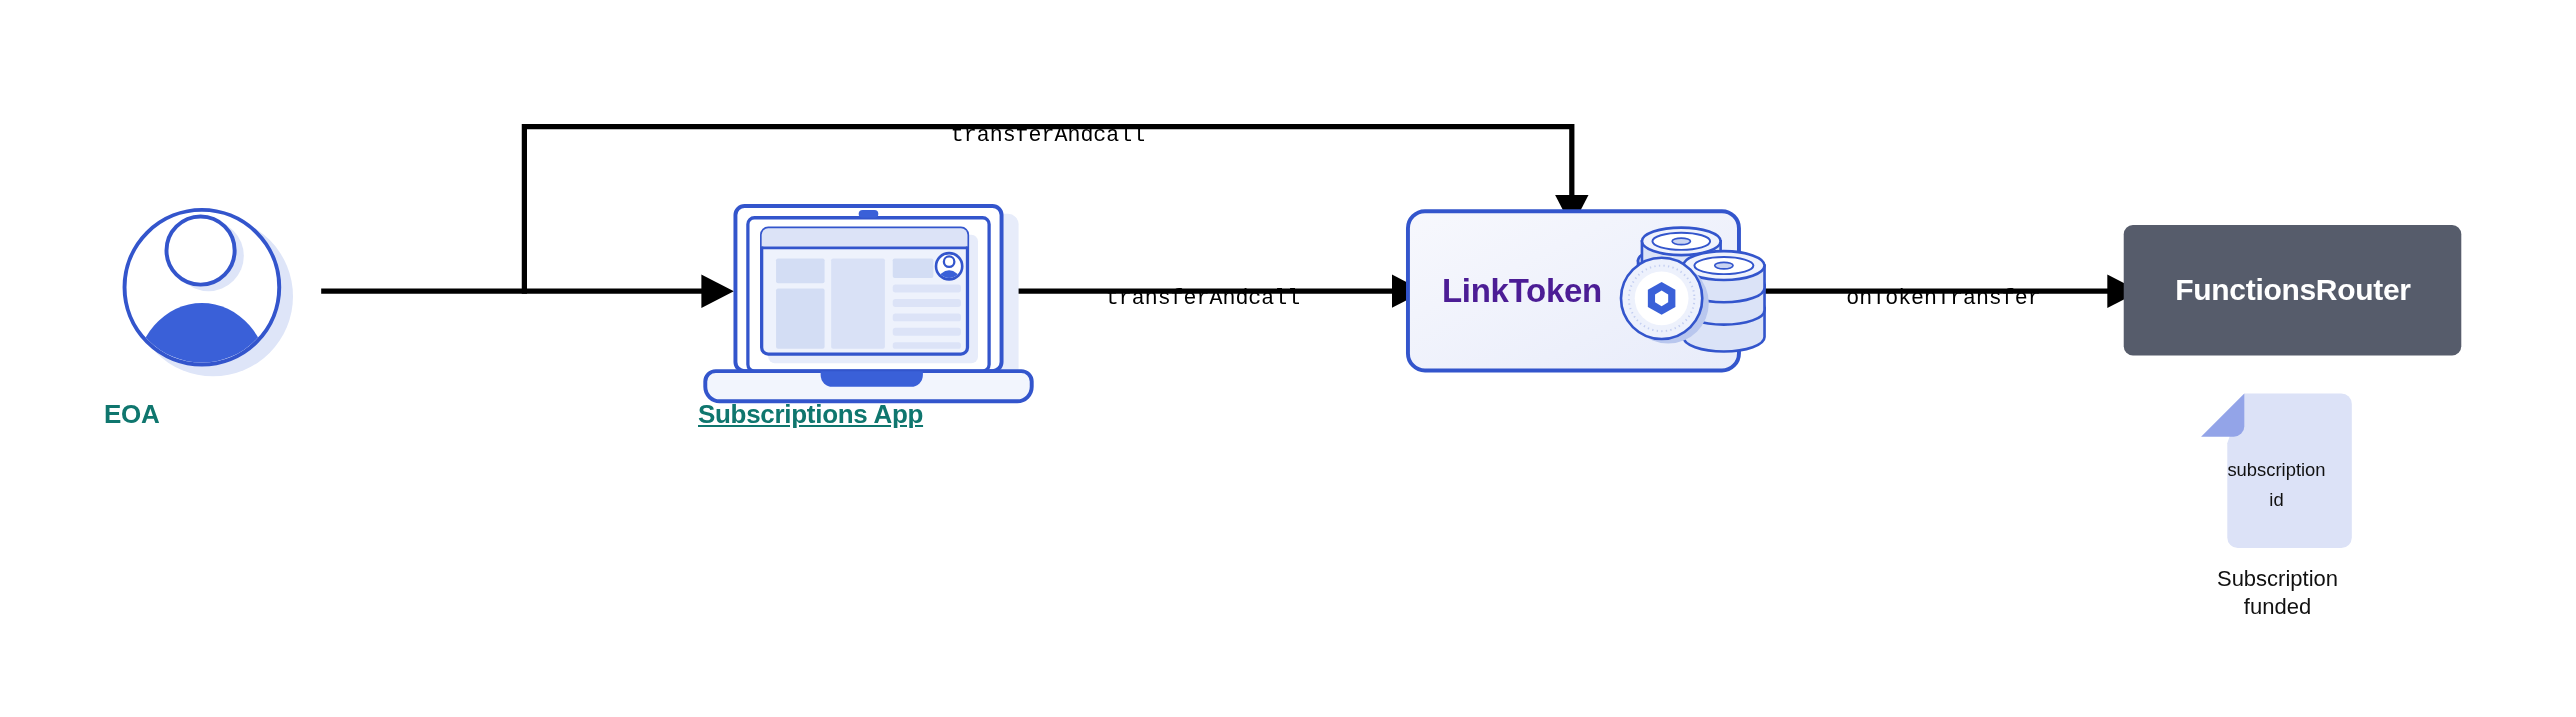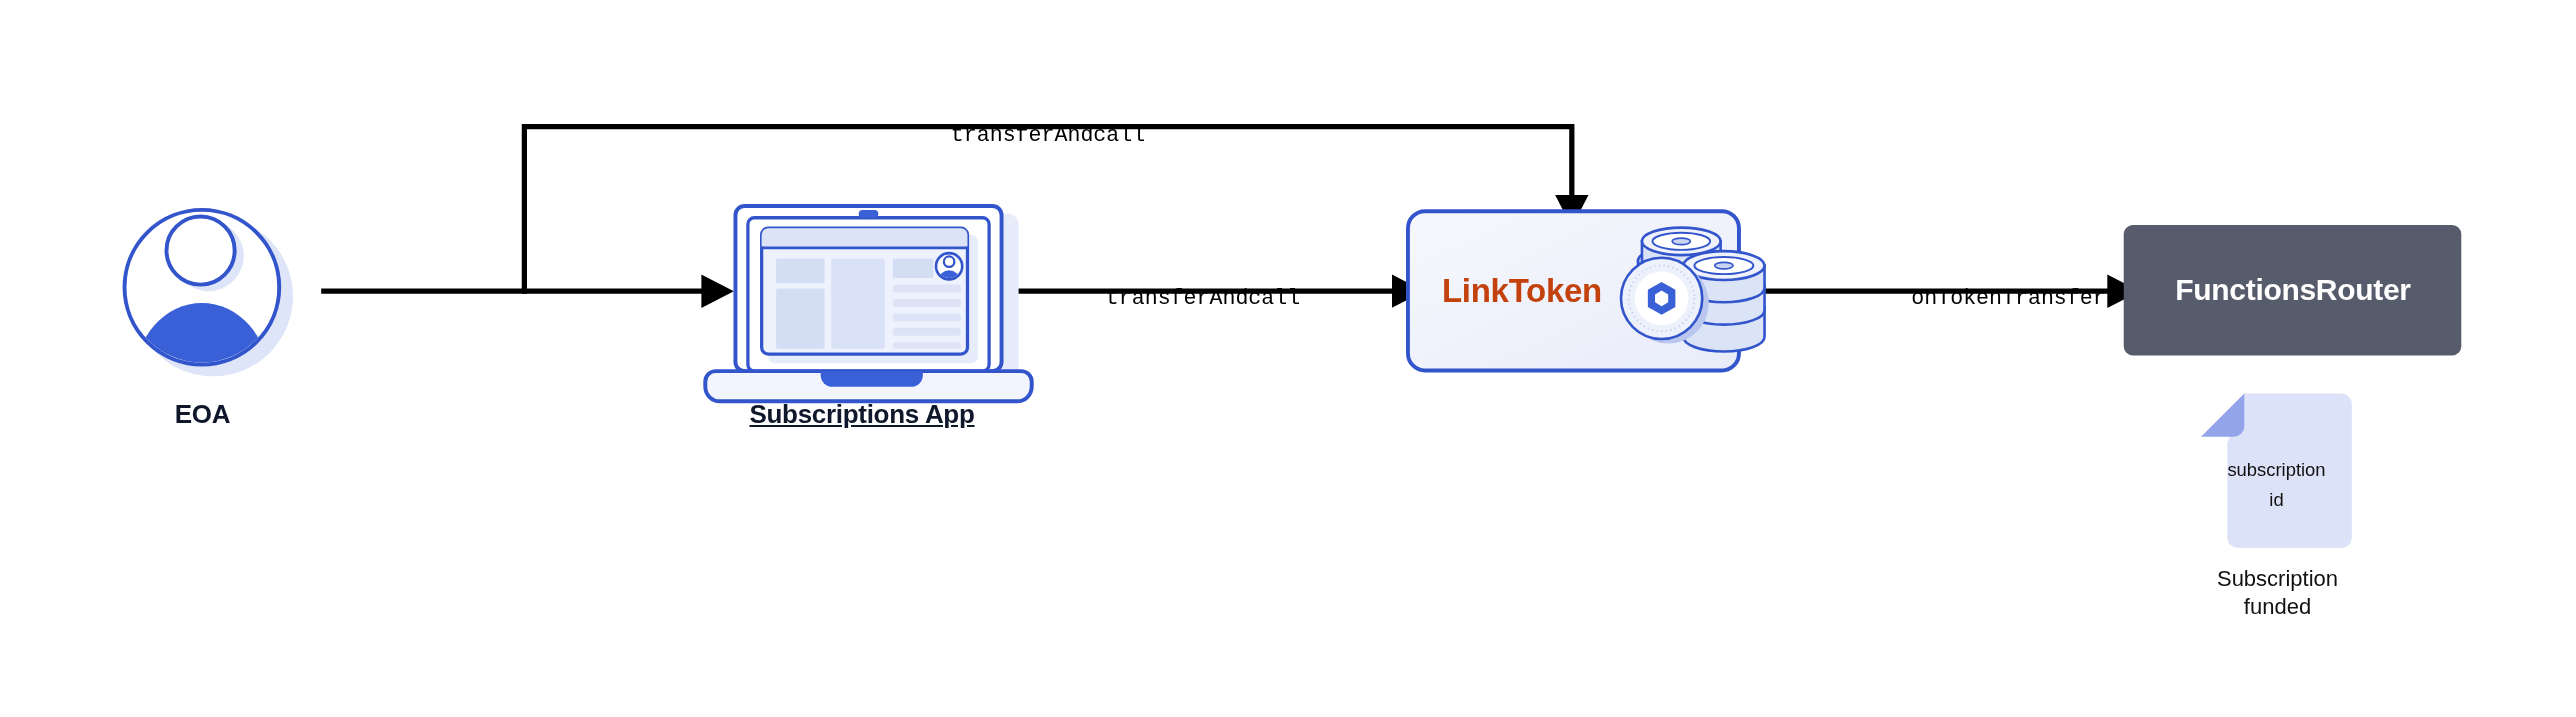--- a/index.html
+++ b/index.html
@@ -1,22 +1,22 @@
 <!DOCTYPE html>
 <html style="font-size:10.5px"><head>
 <meta charset="utf-8">
 <style>
   html,body{margin:0;padding:0;background:#ffffff;}
   body{width:2576px;height:718px;position:relative;overflow:hidden;
        font-family:"Liberation Sans",sans-serif;}
   #stage{position:absolute;left:0;top:0;width:2576px;height:718px;}
   svg.layer{position:absolute;left:0;top:0;width:2576px;height:718px;overflow:visible;}
 
-  .node-label{position:absolute;text-align:center;font-weight:bold;
-      color:#0f172a;font-family:"Liberation Sans",sans-serif;
+  .node-label{position:absolute;font-weight:bold;
+      color:#0f766e;font-family:"Liberation Sans",sans-serif;
       letter-spacing:-0.3px;white-space:nowrap;}
   .edge-label{position:absolute;text-align:center;
       font-family:"Liberation Mono",monospace;color:#000000;
       font-size:21.6px;white-space:nowrap;margin-top:40px;}
   .boxtext{position:absolute;display:flex;align-items:center;
       font-weight:bold;letter-spacing:-0.3px;}
   .doc-text{position:absolute;text-align:center;font-size:18.4px;
       color:#111111;line-height:1.22;font-family:"Liberation Sans",sans-serif;}
   .caption{position:absolute;text-align:center;font-size:22px;
       color:#111111;line-height:1.25;font-family:"Liberation Sans",sans-serif;}
@@ -155,21 +155,21 @@
       </g>
 
       <circle cx="2545" cy="462" r="62" fill="#B9C7EE"></circle>
       <circle cx="2535" cy="455" r="62" fill="#EDF1FC" stroke="#3355CC" stroke-width="4"></circle>
       <circle cx="2535" cy="455" r="50" fill="none" stroke="#C3CEF1" stroke-width="3" stroke-dasharray="2 5"></circle>
       <circle cx="2535" cy="455" r="41" fill="#FFFFFF"></circle>
       <path d="M2535,430 L2556,442 L2556,468 L2535,480 L2514,468 L2514,442 Z" fill="#3A60D8"></path>
       <path d="M2535,443 L2545,449 L2545,461 L2535,467 L2525,461 L2525,449 Z" fill="#FFFFFF"></path>
     </g>
   </svg>
-  <div class="boxtext" style="left:1442px;top:211px;height:159px;font-size:33px;color:#c2410c;">
+  <div class="boxtext" style="left:1442px;top:211px;height:159px;font-size:33px;color:#4c1d95;">
     <span>LinkToken</span>
   </div>
 
   <svg class="layer" viewBox="0 0 3930 1095">
     <rect x="3240" y="343" width="515" height="199" rx="14" fill="#565C6B"></rect>
   </svg>
   <div class="boxtext" style="left:2124px;top:225px;width:338px;height:130px;justify-content:center;
               font-size:30px;color:#FFFFFF;">
     <span>FunctionsRouter</span>
   </div>
@@ -184,16 +184,16 @@
   <div class="doc-text" style="left:2200px;top:459px;width:153px;">subscription</div>
   <div class="doc-text" style="left:2200px;top:481px;width:153px;margin-top:8px;">id</div>
 
   <div class="caption" style="left:2117px;top:565px;width:321px;">Subscription</div>
   <div class="caption" style="left:2117px;top:593px;width:321px;">funded</div>
 
   <div class="edge-label" style="left:897px;top:83px;width:302px;">transferAndcall</div>
 
   <div class="edge-label" style="left:1052px;top:246px;width:302px;">transferAndcall</div>
 
-  <div class="edge-label" style="left:1848px;top:246px;width:321px;">onTokenTransfer</div>
+  <div class="edge-label" style="left:1783px;top:246px;width:321px;">onTokenTransfer</div>
 
 </div>
 
 
 </body></html>

